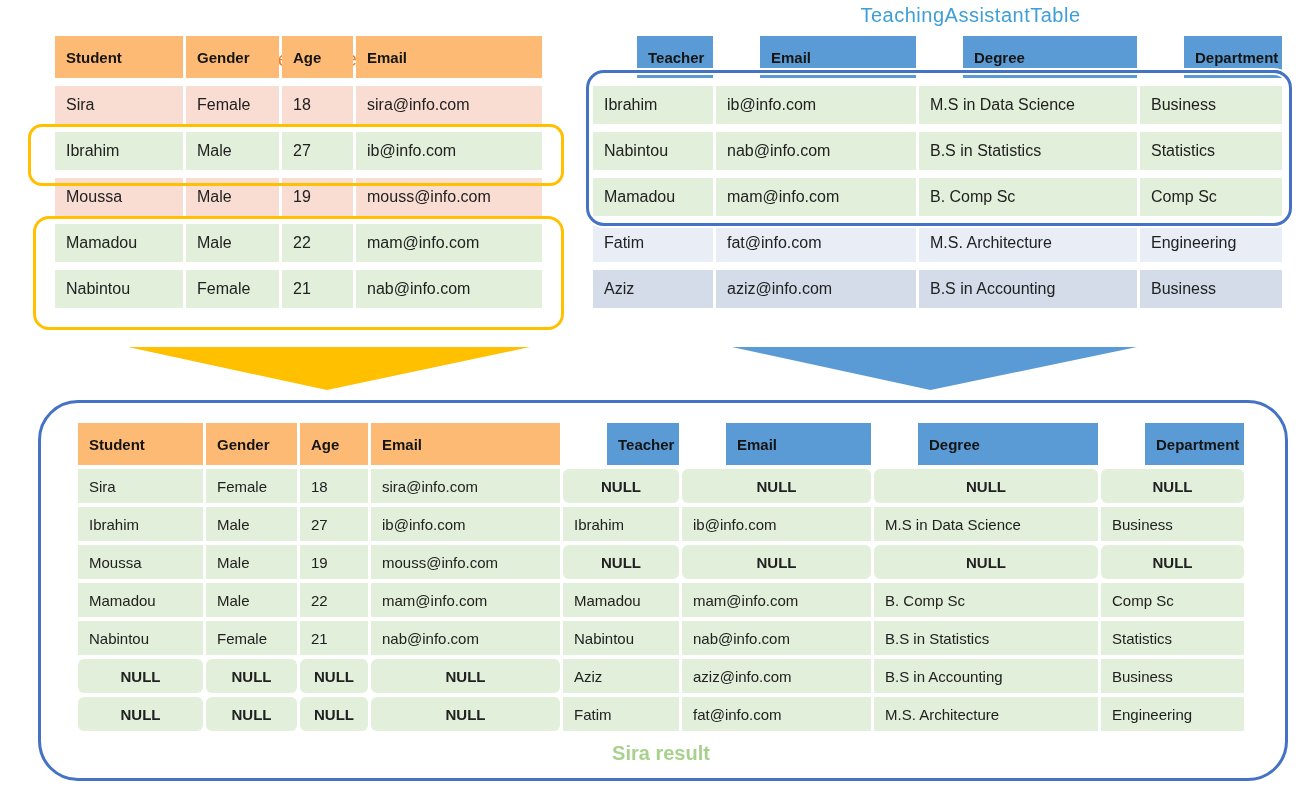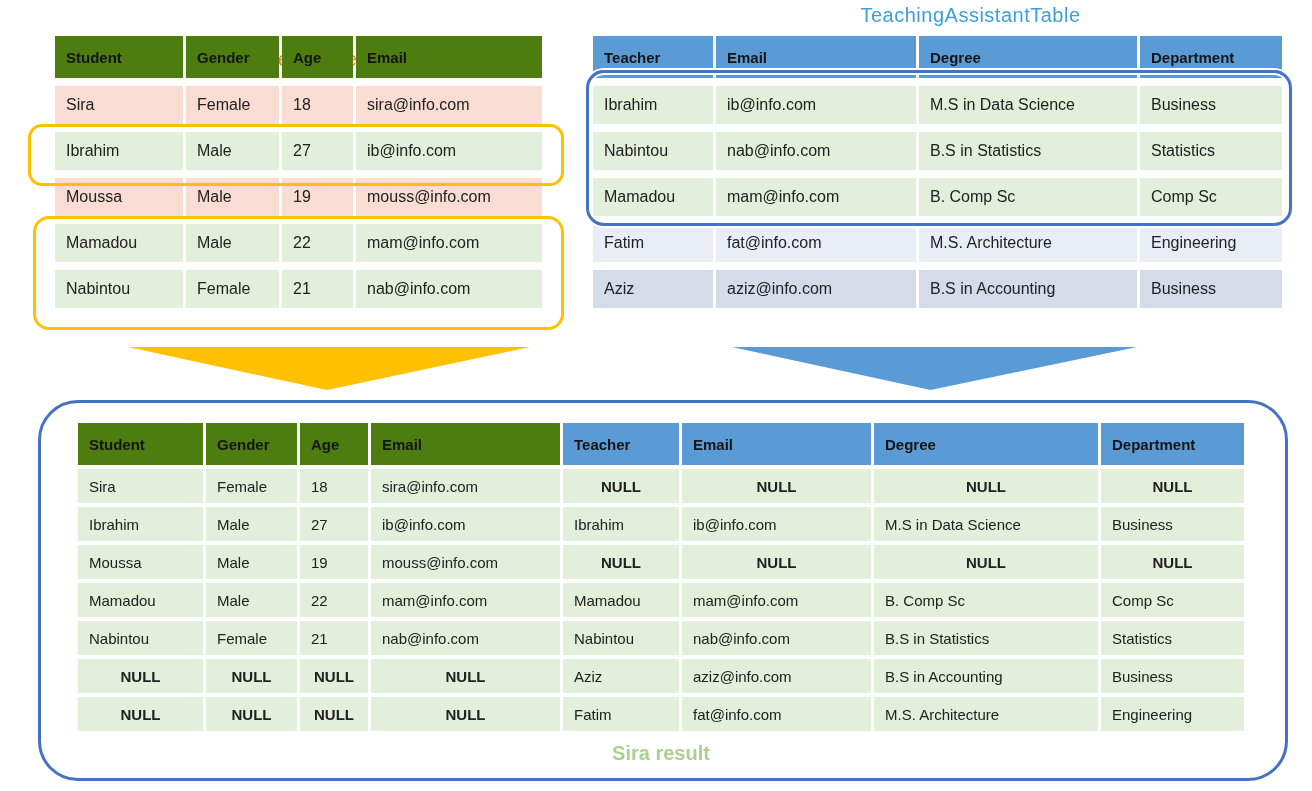--- a/index.html
+++ b/index.html
@@ -29,23 +29,23 @@
     grid-template-columns:125px 91px 68px 189px 116px 189px 224px 143px;
     grid-template-rows:42px repeat(7,34px);
     gap:4px 3px;
   }
   .cell{
     display:flex;align-items:center;padding:0 11px;
     font-size:16px;white-space:nowrap;overflow:hidden;
   }
   #result-grid .cell{font-size:15px;}
   .cell.head{font-weight:bold;font-size:15px;color:#151515;}
-  .cell.null{justify-content:center;font-weight:bold;padding:0 4px;}
-  .tone-orange{background:#4d7c0f;}
-  .tone-blue{background:#5B9BD5;}
+  .cell.null{justify-content:center;font-weight:bold;padding:0 4px;border-radius:6px;}
+  .tone-orange{background:#fdba74;}
+  .tone-blue{background:#5B9BD5;margin-left:44px;}
   .tone-pink{background:#F9DCD2;}
   .tone-green{background:#E2EFDA;}
   .tone-lav1{background:#E9EDF6;}
   .tone-lav2{background:#D4DCEA;}
   
   .hl{position:absolute;background:transparent;}
   #hl-yellow-ibrahim{
     left:28px;top:124px;width:530px;height:56px;
     border:3px solid #FFC000;border-radius:14px;
   }

